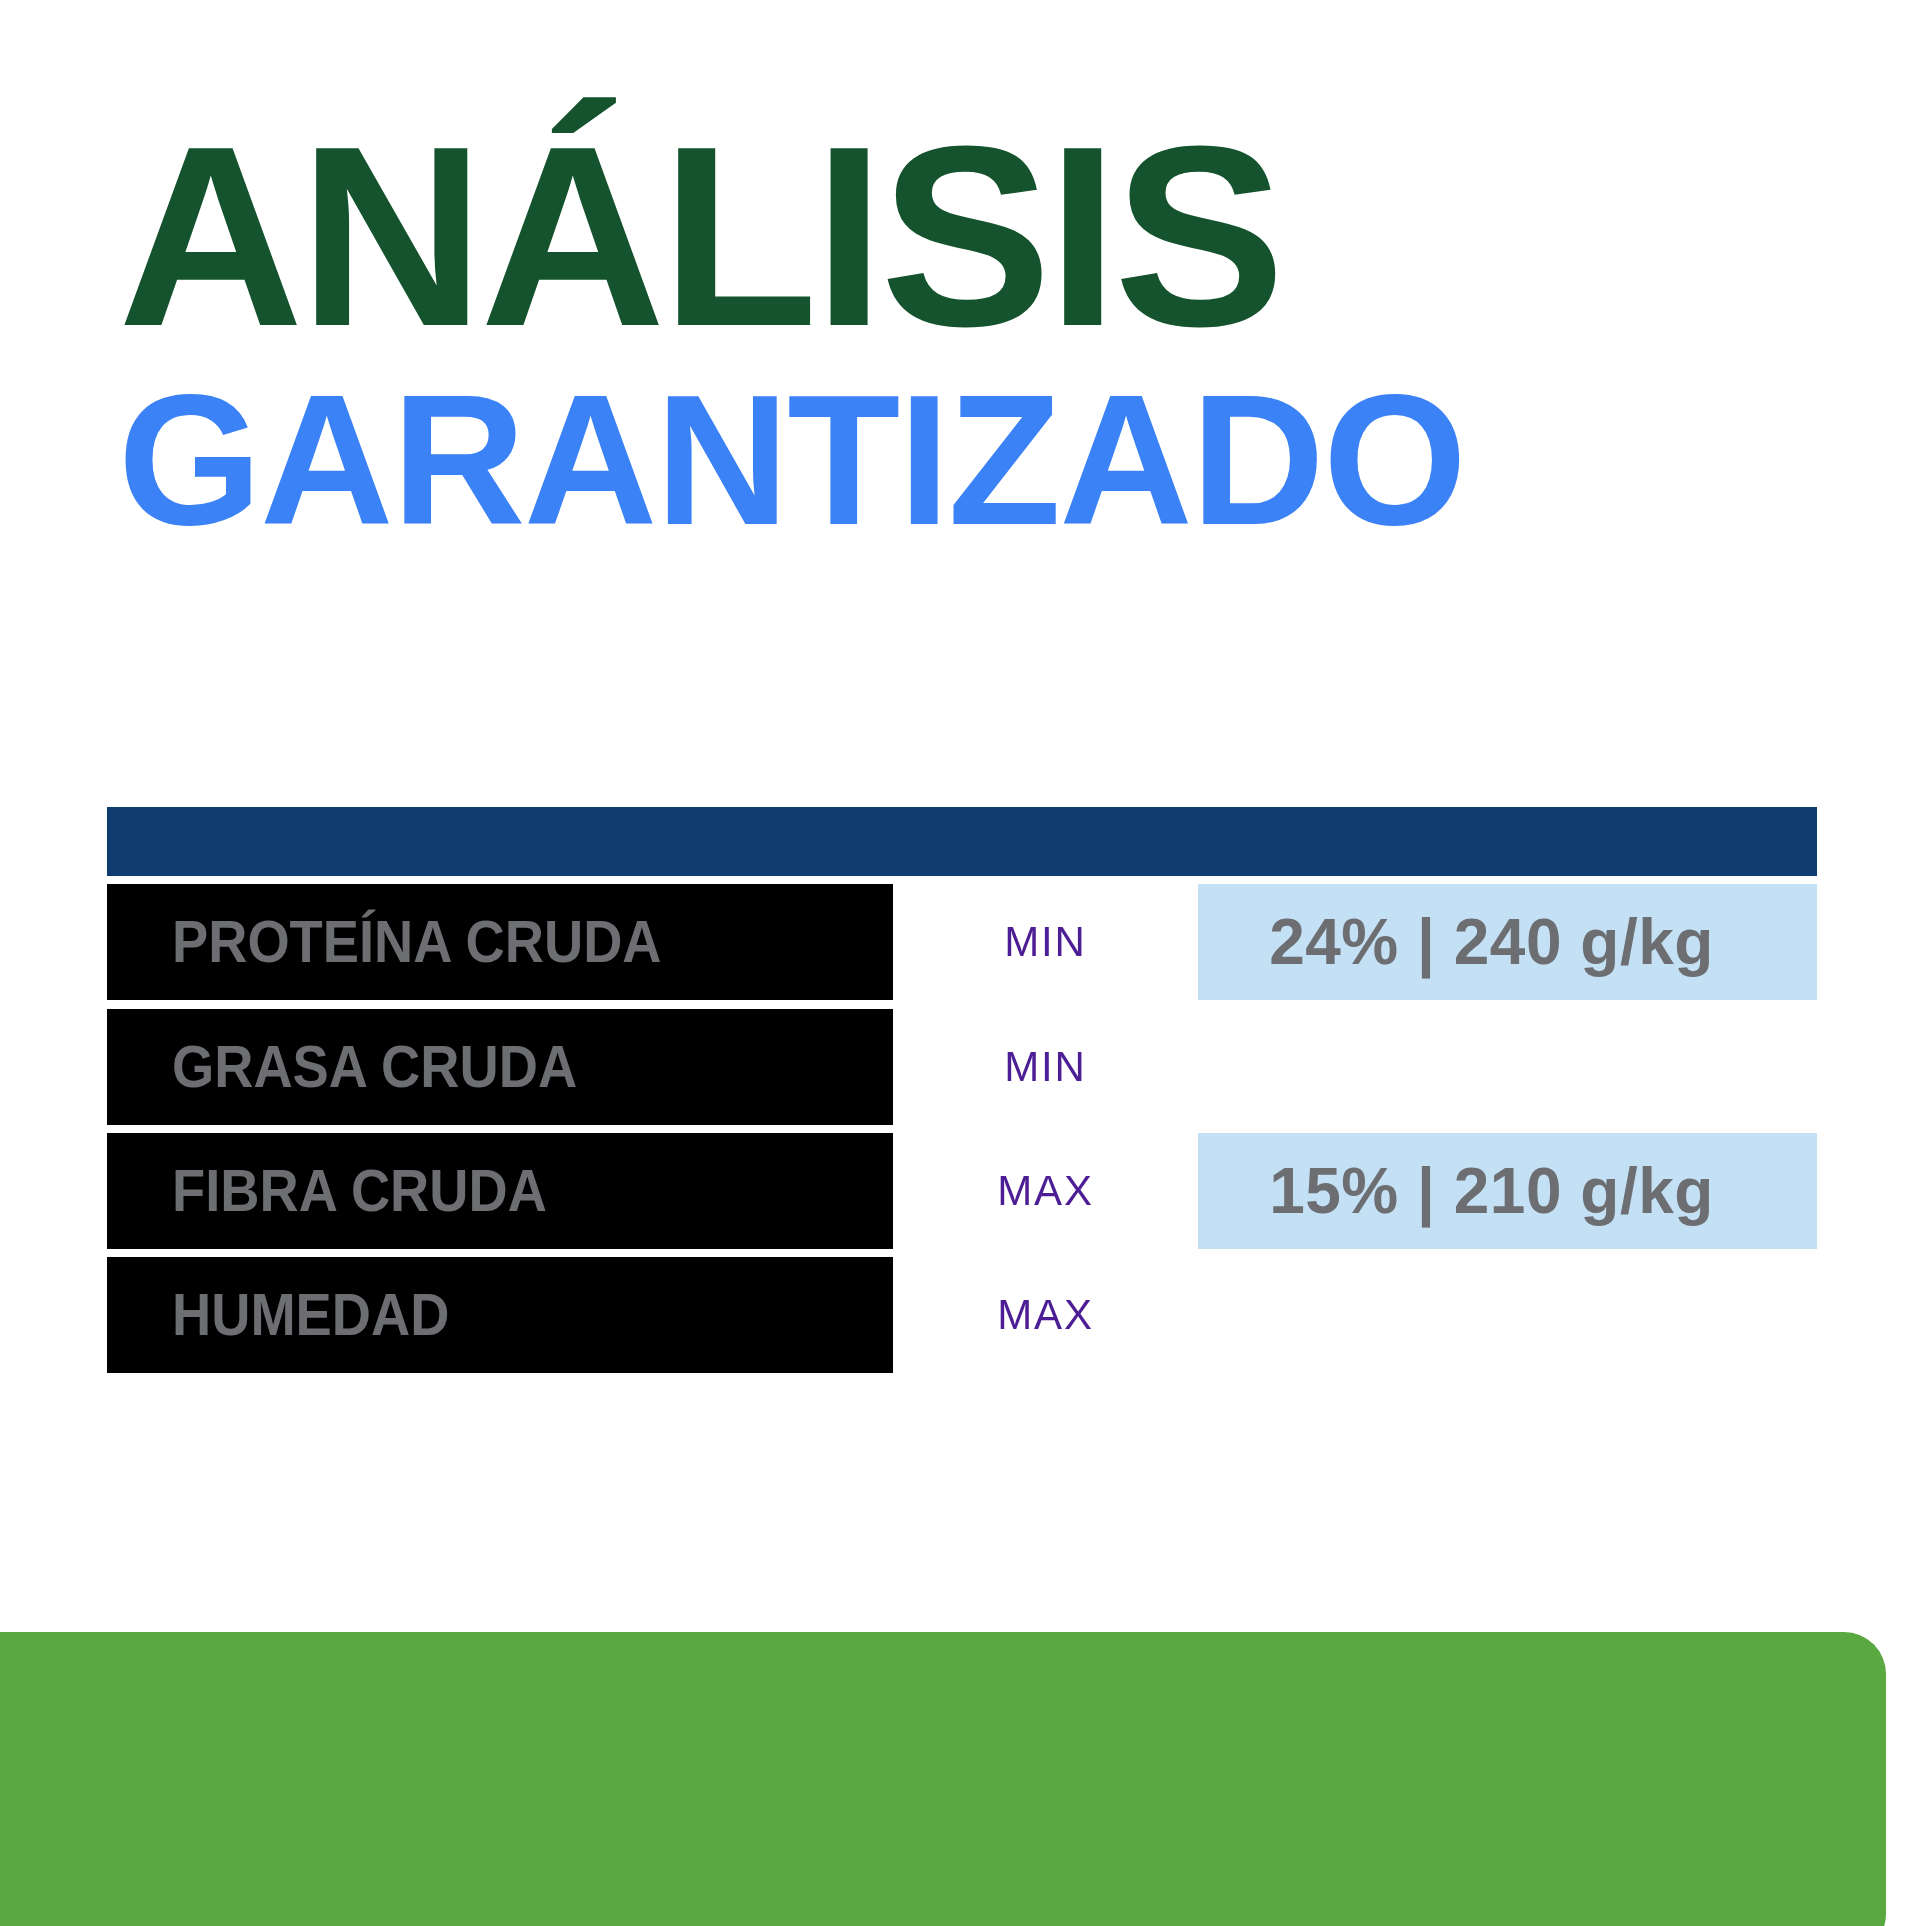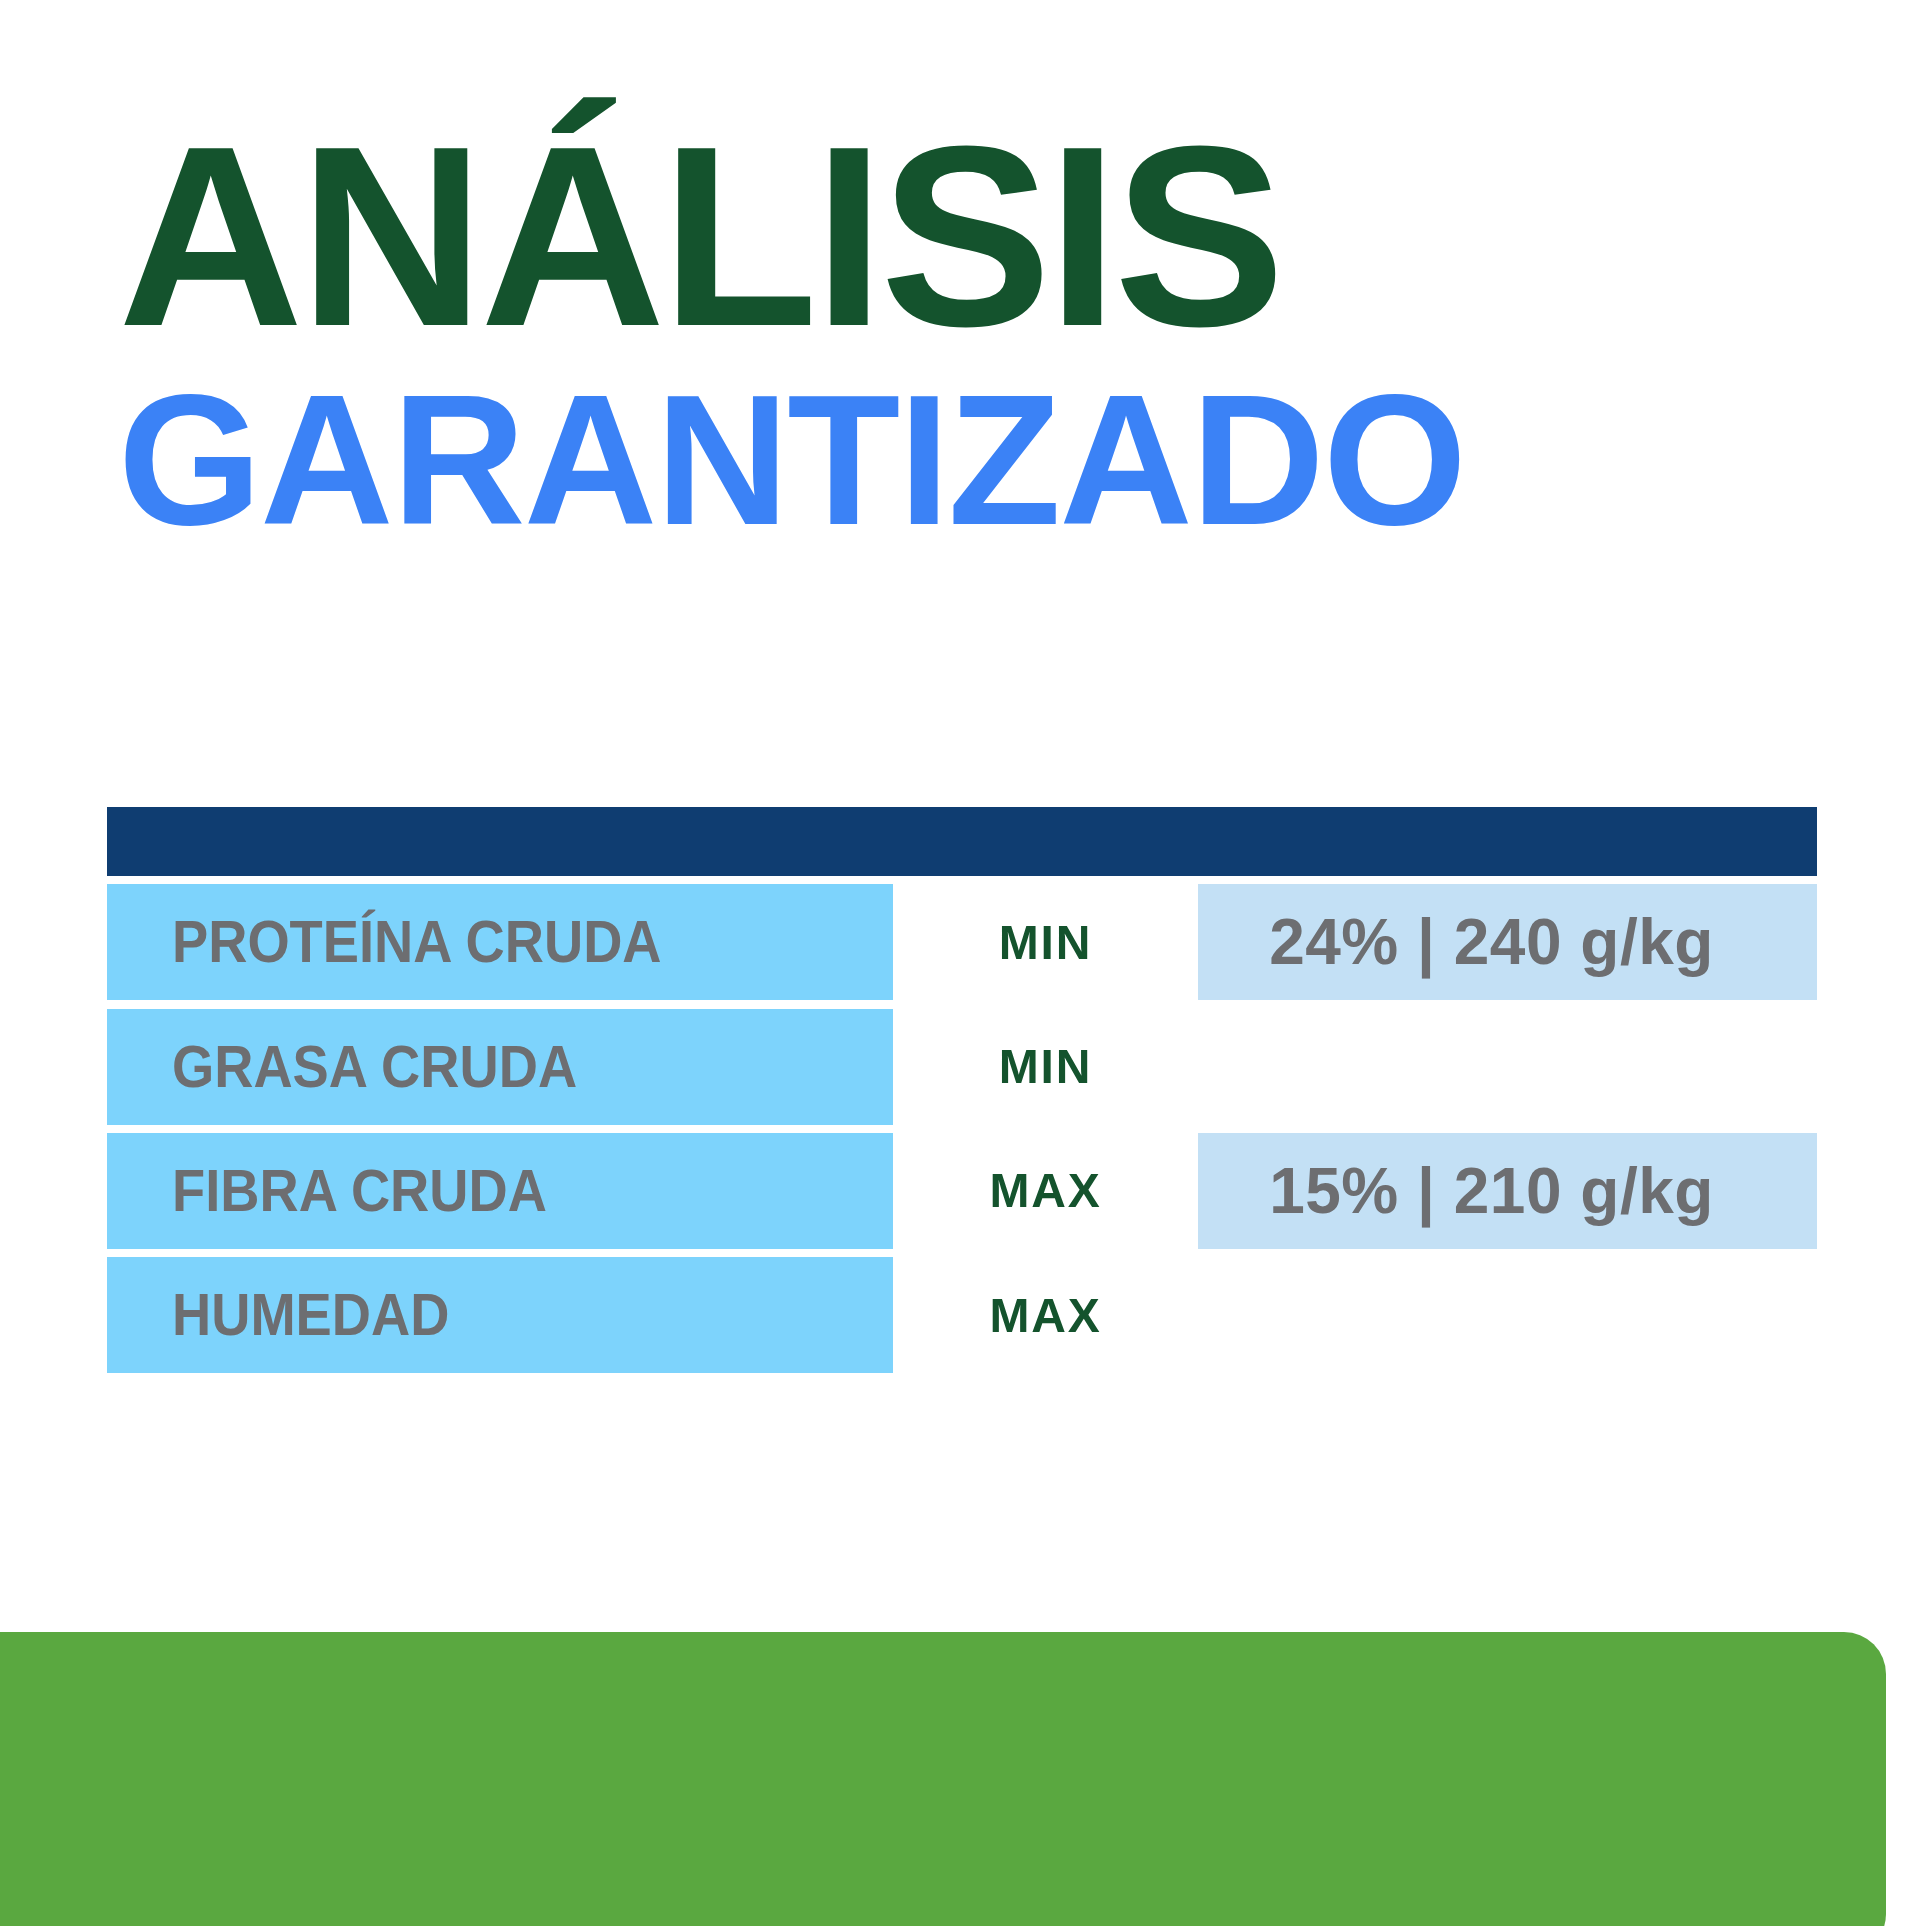--- a/index.html
+++ b/index.html
@@ -58,21 +58,21 @@
   }
   .table-row {
     display: flex;
     align-items: stretch;
     width: 100%;
     height: 116px;
     margin-top: 8.3px;
   }
   .cell-name {
     width: 786px;
-    background: #7dd3fc;
+    background: #000000;
     display: flex;
     align-items: center;
     box-sizing: border-box;
     padding-left: 65px;
   }
   .cell-name span {
     font-size: 59px;
     font-weight: 700;
     color: #6d6e71;
     letter-spacing: 0px;
@@ -81,23 +81,23 @@
     white-space: nowrap;
   }
   .cell-limit {
     width: 305px;
     background: #ffffff;
     display: flex;
     align-items: center;
     justify-content: center;
   }
   .cell-limit span {
-    font-size: 48px;
-    font-weight: 700;
-    color: #14532d;
+    font-size: 42px;
+    font-weight: 400;
+    color: #4c1d95;
     letter-spacing: 1.8px;
     white-space: nowrap;
   }
   .cell-value {
     flex: 1;
     background: #c3e0f5;
     display: flex;
     align-items: center;
     justify-content: center;
     box-sizing: border-box;

